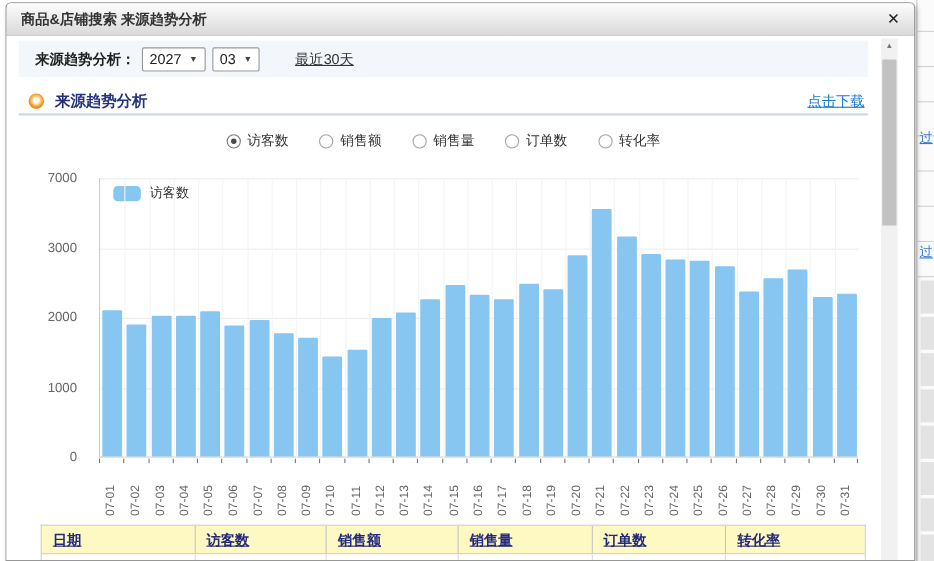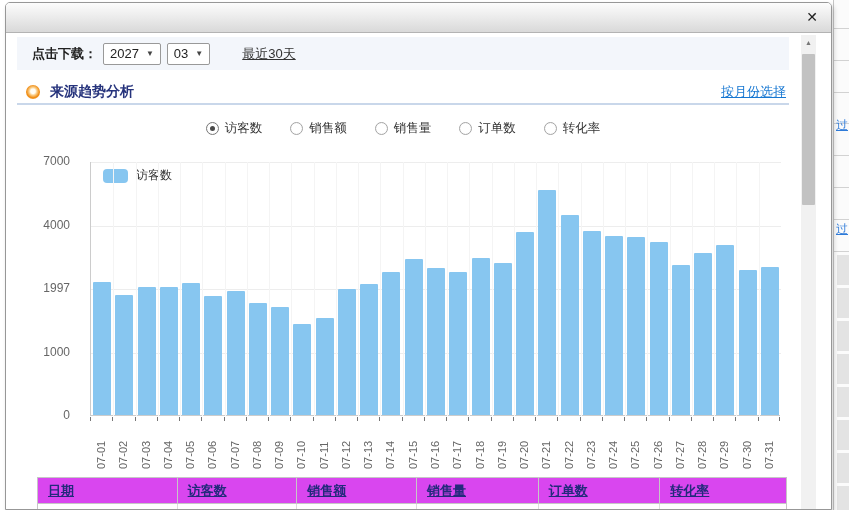--- a/index.html
+++ b/index.html
@@ -64,21 +64,21 @@
   .legend-swatch { width:25px; height:14px; border-radius:4px; background:#87c6f0; }
   .legend-label { font-size:12px; color:#333; }
   .ticks { position:absolute; left:73px; top:261px; width:690px; height:5px; }
   .tick { position:absolute; top:1px; width:1px; height:4px; background:#777; }
   .xlabels { position:absolute; left:73px; top:268px; width:690px; height:46px; }
   .xlabel { position:absolute; top:0; height:46px; display:flex; justify-content:center; }
   .xlabel span { writing-mode:vertical-rl; transform:rotate(180deg); font-size:11px; color:#666; white-space:nowrap; }
 
   
   .data-table { position:absolute; left:31px; top:444px; width:750px; border:1px solid #c6c6c6; border-bottom:none; }
-  .thead { display:flex; height:26px; background:#d946ef; border-bottom:1px solid #c6c6c6; }
+  .thead { display:flex; height:26px; background:#fef9c3; border-bottom:1px solid #c6c6c6; }
   .th { display:flex; align-items:center; padding-left:10px; border-right:1px solid #c6c6c6; }
   .th:last-child { border-right:none; }
   .th a { font-size:13px; font-weight:bold; color:#232a7c; text-decoration:underline; cursor:pointer; }
   .trow { display:flex; height:40px; background:#fff; }
   .td { border-right:1px solid #ddd; height:100%; }
   .td:last-child { border-right:none; }
 
   
   .scrollbar { position:absolute; right:15px; top:2px; bottom:0; width:15px; background:#f1f1f1; }
   .scroll-up { position:absolute; top:0; left:0; width:15px; height:15px; display:flex; align-items:center; justify-content:center;
@@ -106,42 +106,43 @@
       <div class="bg-block" style="top: 321px;"></div>
       <div class="bg-block" style="top: 354px;"></div>
       <div class="bg-block" style="top: 387px;"></div>
       <div class="bg-block" style="top: 420px;"></div>
       <div class="bg-block" style="top: 453px;"></div>
       <div class="bg-block" style="top: 486px;"></div>
     </div>
 
   <div class="dialog">
     <div class="titlebar">
+      <span class="title">商品&amp;店铺搜索 来源趋势分析</span>
       <span class="close-btn">✕</span>
     </div>
 
     <div class="dlg-body">
 
       <div class="filter-row">
-        <span class="filter-label">点击下载：</span>
+        <span class="filter-label">来源趋势分析：</span>
         <span class="select-box">
           <span>2027</span>
           <span class="arrow">▼</span>
         </span>
         <span class="select-box">
           <span>03</span>
           <span class="arrow">▼</span>
         </span>
         <a class="recent-link">最近30天</a>
       </div>
 
       <div class="section-row">
         <span class="orange-icon"></span>
         <span class="section-title">来源趋势分析</span>
-        <a class="download-link">按月份选择</a>
+        <a class="download-link">点击下载</a>
       </div>
 
       <div class="radio-row">
           <div class="radio-opt">
             <div class="radio-circle sel"></div>
             <div class="radio-label">访客数</div>
           </div>
           <div class="radio-opt">
             <div class="radio-circle"></div>
             <div class="radio-label">销售额</div>
@@ -157,22 +158,22 @@
           <div class="radio-opt">
             <div class="radio-circle"></div>
             <div class="radio-label">转化率</div>
           </div>
         </div>
 
       <div class="chart">
         <div id="ylabels" style="position:absolute;left:0;top:7px;width:62px;height:254px;">
             <div class="y-tick-label" style="top: 246px;">0</div>
             <div class="y-tick-label" style="top: 182.5px;">1000</div>
-            <div class="y-tick-label" style="top: 119px;">1997</div>
-            <div class="y-tick-label" style="top: 55.5px;">4000</div>
+            <div class="y-tick-label" style="top: 119px;">2000</div>
+            <div class="y-tick-label" style="top: 55.5px;">3000</div>
             <div class="y-tick-label" style="top: -8px;">7000</div>
           </div>
         <div class="plot" id="plot">
           <div class="legend">
             <span class="legend-swatch"></span>
             <span class="legend-label">访客数</span>
           </div>
         <div class="hgrid" style="top: 190.5px;"></div>
             <div class="hgrid" style="top: 127px;"></div>
             <div class="hgrid" style="top: 63.5px;"></div>

